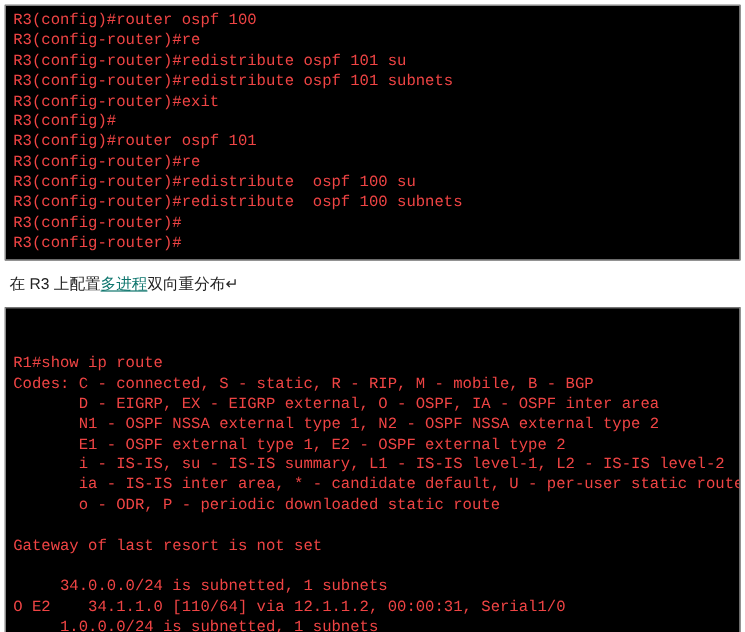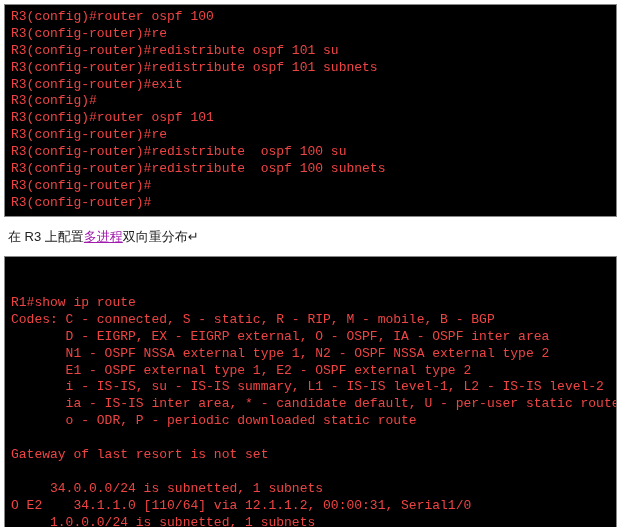--- a/index.html
+++ b/index.html
@@ -22,21 +22,21 @@
       overflow: hidden;
     }
     .terminal .line { display: block; }
     .caption {
       color: #222;
       font-size: 13px;
       padding: 6px 8px;
       line-height: 1.5;
     }
     .caption .link {
-      color: #a21caf;
+      color: #0f766e;
       text-decoration: underline;
     }
     .caption .arrow { font-family: "SimSun"; }
     .terminal.wrapper2 { position: relative; }
   </style>
 </head>
 <body>
 
 <div class="terminal" id="t1"><span class="line">R3(config)#router ospf 100</span><span class="line">R3(config-router)#re</span><span class="line">R3(config-router)#redistribute ospf 101 su</span><span class="line">R3(config-router)#redistribute ospf 101 subnets</span><span class="line">R3(config-router)#exit</span><span class="line">R3(config)#</span><span class="line">R3(config)#router ospf 101</span><span class="line">R3(config-router)#re</span><span class="line">R3(config-router)#redistribute  ospf 100 su</span><span class="line">R3(config-router)#redistribute  ospf 100 subnets</span><span class="line">R3(config-router)#</span><span class="line">R3(config-router)#</span></div>
 

